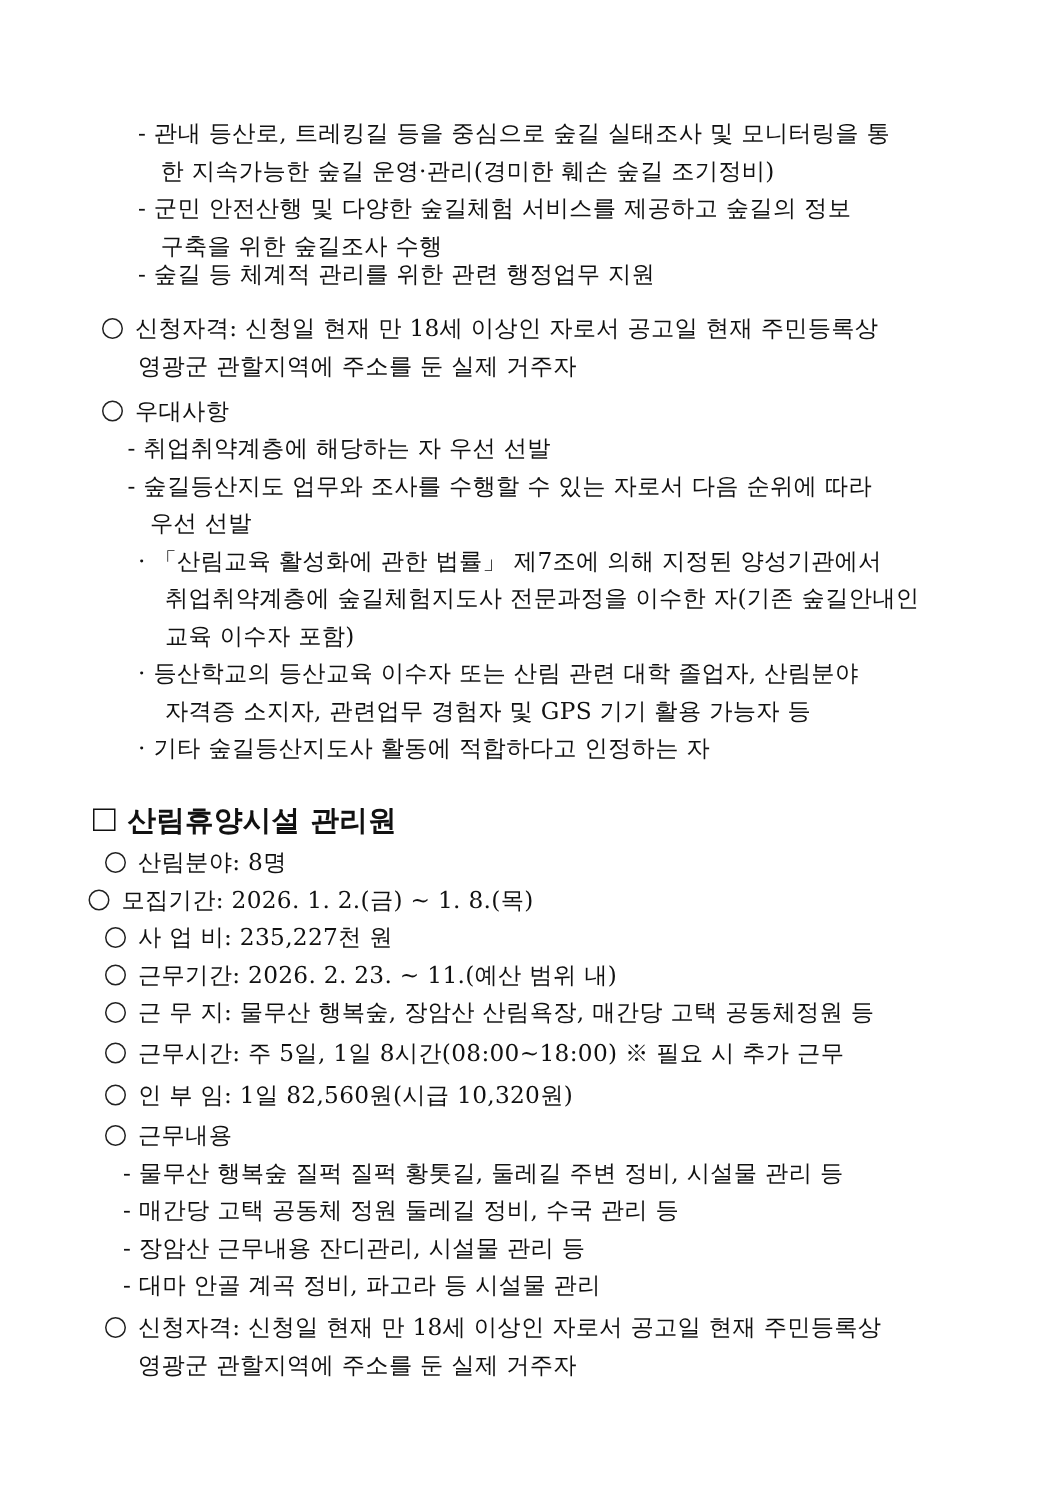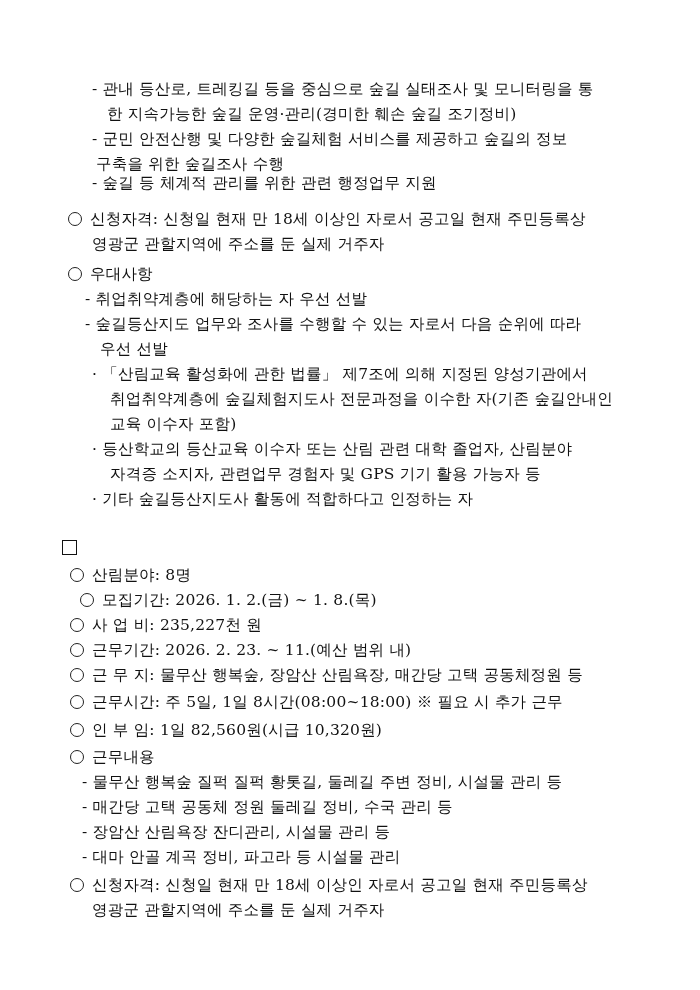--- a/index.html
+++ b/index.html
@@ -10,21 +10,21 @@
   .heading { font-family: "DejaVu Sans", "Liberation Sans", sans-serif; font-weight: bold; font-size: 19px; line-height: 28px; }
   .circle { display: inline-block; width: 14px; height: 14px; border: 1.4px solid #222; border-radius: 50%; vertical-align: -2px; margin-right: 8px; box-sizing: border-box; }
   .square { display: inline-block; width: 15px; height: 15px; border: 1.5px solid #111; vertical-align: -1px; margin-right: 8px; box-sizing: border-box; }
 </style>
 </head>
 <body>
 
 <div class="line" style="left:92px;top:77px">- 관내 등산로, 트레킹길 등을 중심으로 숲길 실태조사 및 모니터링을 통</div>
 <div class="line" style="left:107px;top:102px">한 지속가능한 숲길 운영·관리(경미한 훼손 숲길 조기정비)</div>
 <div class="line" style="left:92px;top:127px">- 군민 안전산행 및 다양한 숲길체험 서비스를 제공하고 숲길의 정보</div>
-<div class="line" style="left:96px;top:152px">구축을 위한 숲길조사 수행</div>
+<div class="line" style="left:107px;top:152px">구축을 위한 숲길조사 수행</div>
 <div class="line" style="left:92px;top:171px">- 숲길 등 체계적 관리를 위한 관련 행정업무 지원</div>
 
 <div class="line" style="left:68px;top:207px">
   <span class="circle"></span><span>신청자격: 신청일 현재 만 18세 이상인 자로서 공고일 현재 주민등록상</span>
 </div>
 <div class="line" style="left:92px;top:232px">영광군 관할지역에 주소를 둔 실제 거주자</div>
 
 <div class="line" style="left:68px;top:262px">
   <span class="circle"></span><span>우대사항</span>
 </div>
@@ -33,27 +33,27 @@
 <div class="line" style="left:100px;top:337px">우선 선발</div>
 
 <div class="line" style="left:92px;top:362px">·  「산림교육 활성화에 관한 법률」 제7조에 의해 지정된 양성기관에서</div>
 <div class="line" style="left:110px;top:387px">취업취약계층에 숲길체험지도사 전문과정을 이수한 자(기존 숲길안내인</div>
 <div class="line" style="left:110px;top:412px">교육 이수자 포함)</div>
 <div class="line" style="left:92px;top:437px">·  등산학교의 등산교육 이수자 또는 산림 관련 대학 졸업자, 산림분야</div>
 <div class="line" style="left:110px;top:462px">자격증 소지자, 관련업무 경험자 및 GPS 기기 활용 가능자 등</div>
 <div class="line" style="left:92px;top:487px">·  기타 숲길등산지도사 활동에 적합하다고 인정하는 자</div>
 
 <div class="line heading" style="left:62px;top:533px">
-  <span class="square"></span>
+  <span class="square"></span><span>산림휴양시설 관리원</span>
 </div>
 
 <div class="line" style="left:70px;top:563px">
   <span class="circle"></span><span>산림분야: </span><span class="bold">8명</span>
 </div>
-<div class="line" style="left:80px;top:588px">
+<div class="line" style="left:59px;top:588px">
   <span class="circle"></span><span>모집기간: </span><span>2026. 1. 2.(금) ~ 1. 8.(목)</span>
 </div>
 <div class="line" style="left:70px;top:613px">
   <span class="circle"></span><span>사 업 비: </span><span>235,227천 원</span>
 </div>
 <div class="line" style="left:70px;top:638px">
   <span class="circle"></span><span>근무기간: </span><span class="bold">2026. 2. 23. ~ 11.(예산 범위 내)</span>
 </div>
 <div class="line" style="left:70px;top:663px">
   <span class="circle"></span><span>근 무 지: </span><span>물무산 행복숲, 장암산 산림욕장, 매간당 고택 공동체정원 등</span>
@@ -63,19 +63,19 @@
 </div>
 <div class="line" style="left:70px;top:718px">
   <span class="circle"></span><span>인 부 임: </span><span>1일 82,560원(시급 10,320원)</span>
 </div>
 
 <div class="line" style="left:70px;top:745px">
   <span class="circle"></span><span>근무내용</span>
 </div>
 <div class="line" style="left:82px;top:770px">- 물무산 행복숲 질퍽 질퍽 황톳길, 둘레길 주변 정비, 시설물 관리 등</div>
 <div class="line" style="left:82px;top:795px">- 매간당 고택 공동체 정원 둘레길 정비, 수국 관리 등</div>
-<div class="line" style="left:82px;top:820px">- 장암산 산림욕장 잔디관리, 시설물 관리 등</div>
+<div class="line" style="left:82px;top:820px">- 장암산 근무내용 잔디관리, 시설물 관리 등</div>
 <div class="line" style="left:82px;top:845px">- 대마 안골 계곡 정비, 파고라 등 시설물 관리</div>
 
 <div class="line" style="left:70px;top:873px">
   <span class="circle"></span><span>신청자격: 신청일 현재 만 18세 이상인 자로서 공고일 현재 주민등록상</span>
 </div>
 <div class="line" style="left:92px;top:898px">영광군 관할지역에 주소를 둔 실제 거주자</div>
 
 </body></html>

